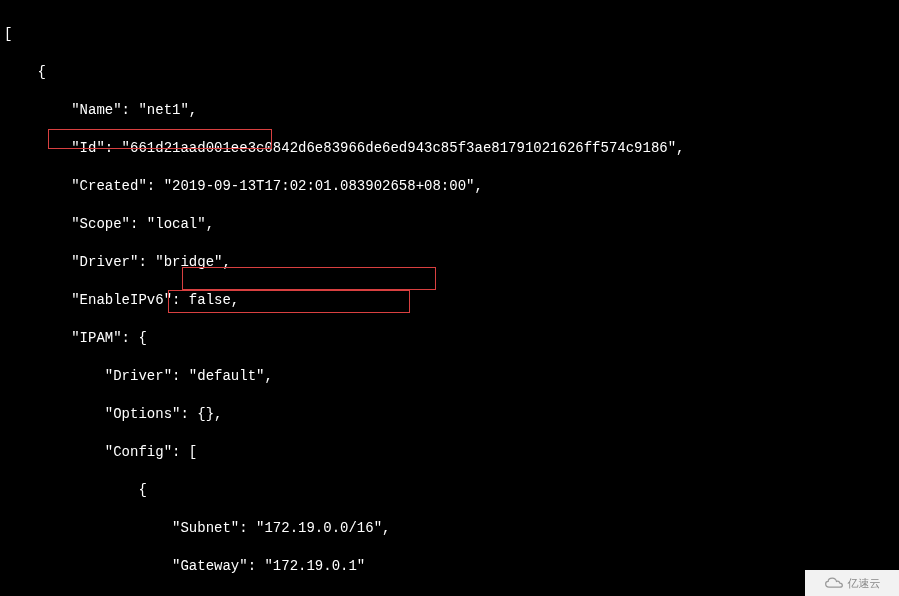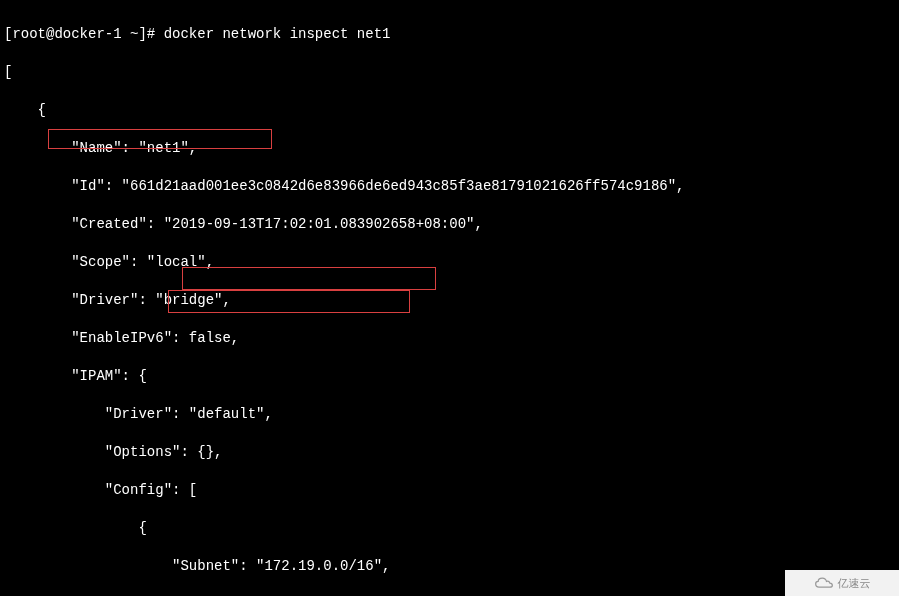--- a/index.html
+++ b/index.html
@@ -46,41 +46,40 @@
     .box3 {
       left: 168px;
       top: 290px;
       width: 242px;
       height: 23px;
     }
     .watermark {
       position: absolute;
       right: 0;
       bottom: 0;
-      width: 114px;
+      width: 94px;
       height: 26px;
       background: #f2f2f2;
       display: flex;
       align-items: center;
       justify-content: center;
       color: #888;
       font-size: 11px;
       font-family: sans-serif;
       gap: 4px;
     }
     .watermark svg {
       width: 20px;
       height: 14px;
     }
   </style>
 </head>
 <body>
 
 <div class="terminal">
-<div class="line"><span>[root@docker-1 ~]# </span><span>docker network inspect net1</span></div>
 <div class="line">[</div>
 <div class="line">    {</div>
 <div class="line">        "Name": "net1",</div>
 <div class="line">        "Id": "661d21aad001ee3c0842d6e83966de6ed943c85f3ae81791021626ff574c9186",</div>
 <div class="line">        "Created": "2019-09-13T17:02:01.083902658+08:00",</div>
 <div class="line">        "Scope": "local",</div>
 <div class="line">        "Driver": "bridge",</div>
 <div class="line">        "EnableIPv6": false,</div>
 <div class="line">        "IPAM": {</div>
 <div class="line">            "Driver": "default",</div>

